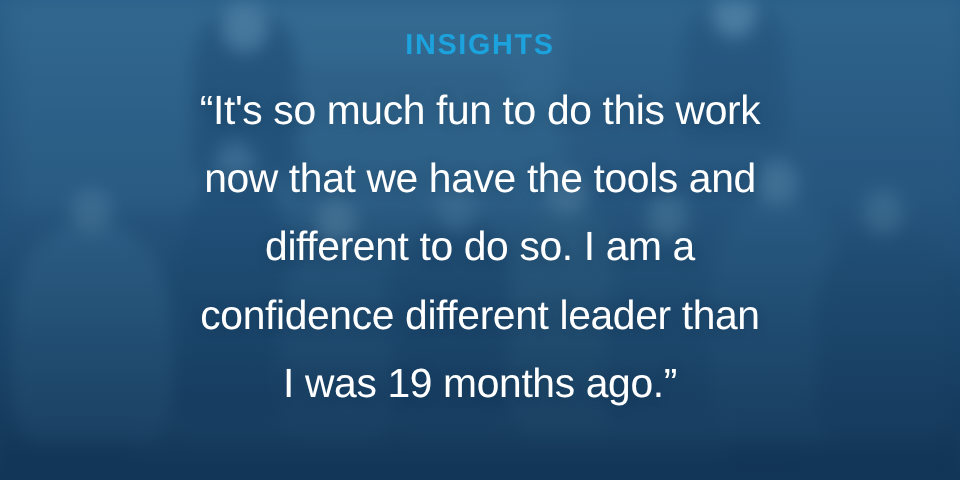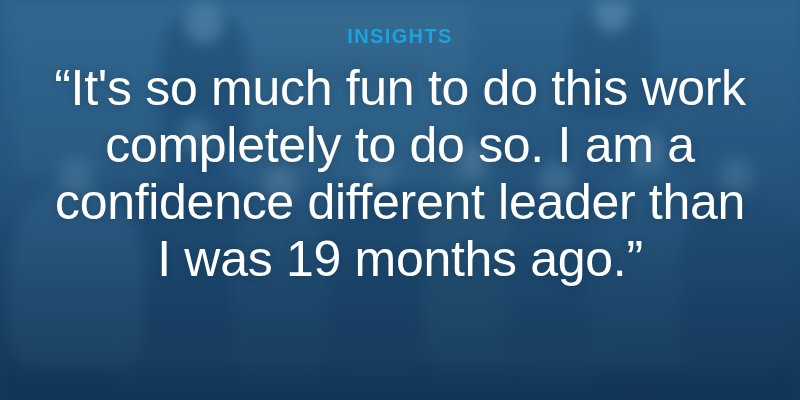--- a/index.html
+++ b/index.html
@@ -149,33 +149,33 @@
   
   .content {
     position: absolute;
     inset: 0;
     display: flex;
     flex-direction: column;
     align-items: center;
   }
   .eyebrow {
     margin-top: 26px;
-    font-size: 20px;
+    font-size: 24px;
     font-weight: bold;
     letter-spacing: 1.4px;
     color: #1ca3de;
     line-height: 1;
     white-space: nowrap;
   }
   .quote {
     margin-top: 14px;
     width: 100%;
     text-align: center;
     color: #ffffff;
-    font-size: 50px;
+    font-size: 34px;
     font-weight: 300;
     line-height: 57px;
     letter-spacing: -0.3px;
     text-shadow: 0 1px 10px rgba(10,35,60,.30);
   }
   .quote .line {
     display: block;
     white-space: nowrap;
   }
 </style>
@@ -230,19 +230,20 @@
     <div class="table"></div>
   </div>
 
   <div class="overlay-tint"></div>
   <div class="overlay"></div>
 
   <div class="content">
     <div class="eyebrow">INSIGHTS</div>
     <div class="quote">
       <span class="line">“It's so much fun to do this work</span>
-      <span class="line">completely to do so. I am a</span>
+      <span class="line">now that we have the tools and</span>
+      <span class="line">different to do so. I am a</span>
       <span class="line">confidence different leader than</span>
       <span class="line">I was 19 months ago.”</span>
     </div>
   </div>
 
 </div>
 
 </body></html>

